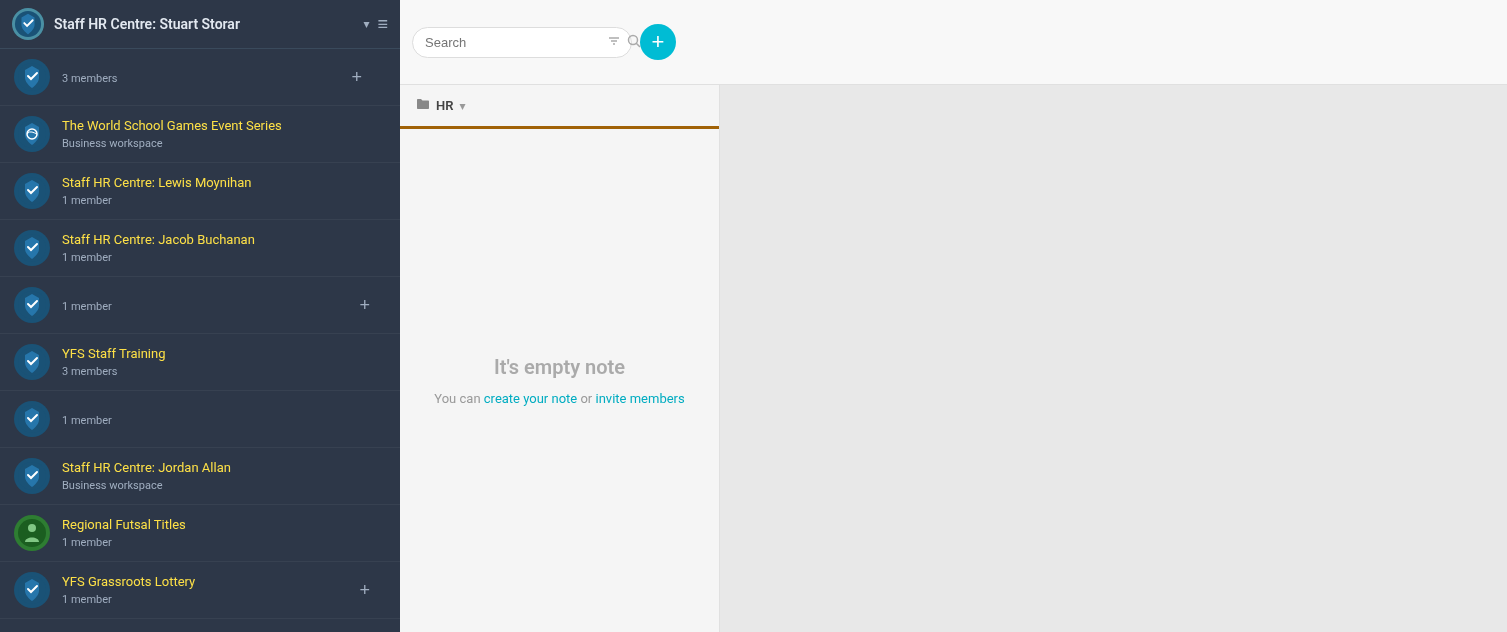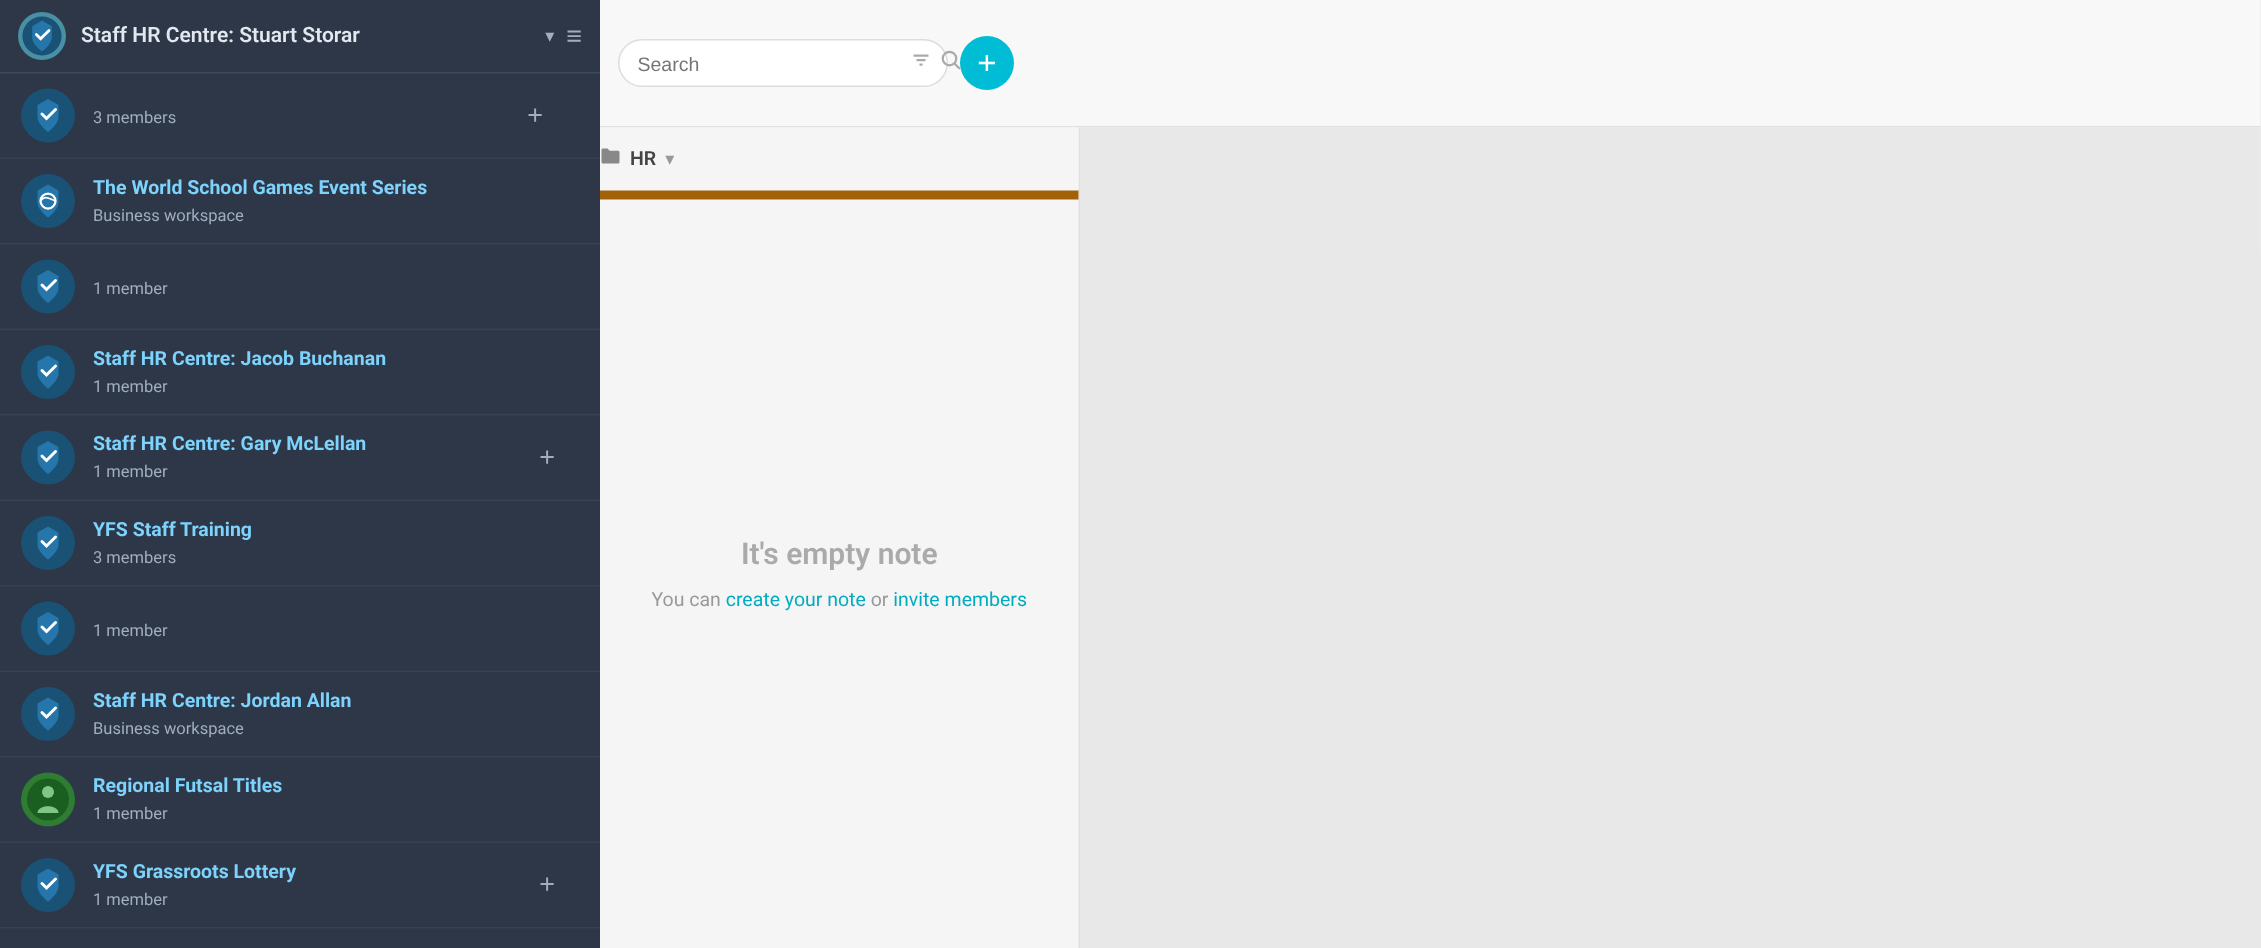--- a/index.html
+++ b/index.html
@@ -117,23 +117,23 @@
       width: 30px;
       height: 30px;
     }
 
     .workspace-info {
       flex: 1;
       min-width: 0;
     }
 
     .workspace-name {
-      color: #7dd3fc;
+      color: #fde047;
       font-size: 13px;
-      font-weight: 700;
+      font-weight: 400;
       line-height: 1.3;
     }
 
     .workspace-sub {
       color: #a0aec0;
       font-size: 11px;
       margin-top: 2px;
     }
 
     
@@ -229,23 +229,23 @@
       width: 320px;
       background: #f5f5f5;
       border-right: 1px solid #e0e0e0;
       display: flex;
       flex-direction: column;
     }
 
     .folder-header {
       display: flex;
       align-items: center;
-      padding: 12px 0;
+      padding: 12px 16px;
       background: #f5f5f5;
-      border-bottom: 6px solid #a16207;
+      border-bottom: 3px solid #a16207;
       gap: 6px;
     }
 
     .folder-icon {
       color: #777;
       font-size: 14px;
     }
 
     .folder-name {
       color: #444;
@@ -343,20 +343,21 @@
 
     <div class="workspace-item">
       <div class="workspace-avatar blue-shield">
         <svg viewBox="0 0 30 30" xmlns="http://www.w3.org/2000/svg">
           <circle cx="15" cy="15" r="14" fill="#1a5276"></circle>
           <path d="M15 4 L22 8 L22 16 C22 21 15 26 15 26 C15 26 8 21 8 16 L8 8 Z" fill="#2980b9" opacity="0.8"></path>
           <path d="M11 14 L14 17 L20 11" stroke="white" stroke-width="2" fill="none" stroke-linecap="round"></path>
         </svg>
       </div>
       <div class="workspace-info">
+        <div class="workspace-name">Staff HR Centre: Lewis Moynihan</div>
         <div class="workspace-sub">1 member</div>
       </div>
     </div>
 
     <div class="workspace-item">
       <div class="workspace-avatar blue-shield">
         <svg viewBox="0 0 30 30" xmlns="http://www.w3.org/2000/svg">
           <circle cx="15" cy="15" r="14" fill="#1a5276"></circle>
           <path d="M15 4 L22 8 L22 16 C22 21 15 26 15 26 C15 26 8 21 8 16 L8 8 Z" fill="#2980b9" opacity="0.8"></path>
           <path d="M11 14 L14 17 L20 11" stroke="white" stroke-width="2" fill="none" stroke-linecap="round"></path>
@@ -370,21 +371,20 @@
 
     <div class="workspace-item" style="position:relative;">
       <div class="workspace-avatar blue-shield">
         <svg viewBox="0 0 30 30" xmlns="http://www.w3.org/2000/svg">
           <circle cx="15" cy="15" r="14" fill="#1a5276"></circle>
           <path d="M15 4 L22 8 L22 16 C22 21 15 26 15 26 C15 26 8 21 8 16 L8 8 Z" fill="#2980b9" opacity="0.8"></path>
           <path d="M11 14 L14 17 L20 11" stroke="white" stroke-width="2" fill="none" stroke-linecap="round"></path>
         </svg>
       </div>
       <div class="workspace-info">
-        <div class="workspace-name">Staff HR Centre: Gary McLellan</div>
         <div class="workspace-sub">1 member</div>
       </div>
       <button style="position:absolute; right:30px; top:50%; transform:translateY(-50%); color:#a0aec0; font-size:18px; background:none; border:none; cursor:pointer;">+</button>
     </div>
 
     <div class="workspace-item">
       <div class="workspace-avatar blue-shield">
         <svg viewBox="0 0 30 30" xmlns="http://www.w3.org/2000/svg">
           <circle cx="15" cy="15" r="14" fill="#1a5276"></circle>
           <path d="M15 4 L22 8 L22 16 C22 21 15 26 15 26 C15 26 8 21 8 16 L8 8 Z" fill="#2980b9" opacity="0.8"></path>

